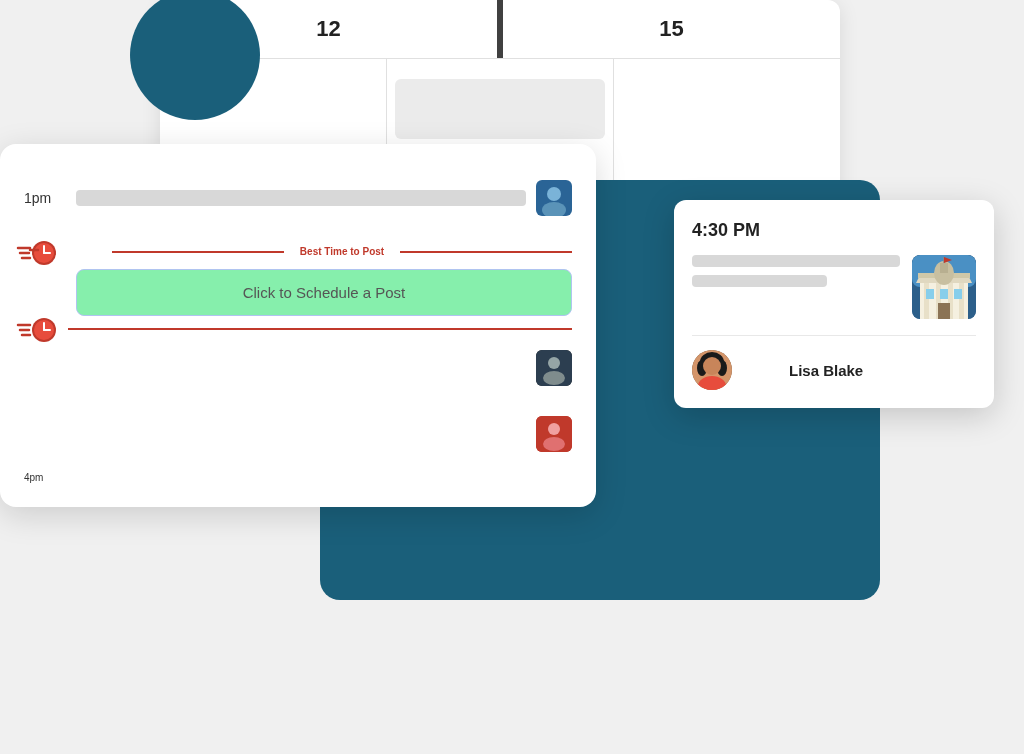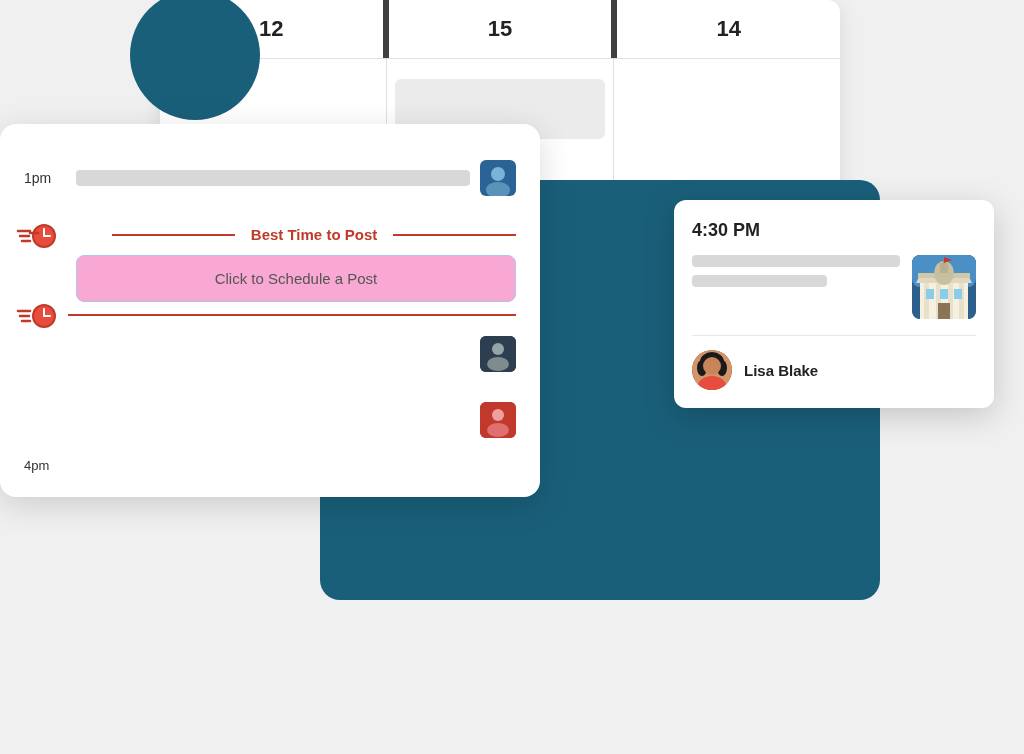--- a/index.html
+++ b/index.html
@@ -84,23 +84,23 @@
       width: 130px;
       height: 130px;
       background: #1a5f7a;
       border-radius: 50%;
       z-index: 2;
     }
 
     
     .scheduler-panel {
       position: absolute;
-      top: 124px;
+      top: 144px;
       left: 0;
-      width: 540px;
+      width: 596px;
       background: white;
       border-radius: 16px;
       box-shadow: 0 8px 32px rgba(0,0,0,0.15);
       padding: 0;
       z-index: 10;
       overflow: hidden;
     }
 
     .scheduler-inner {
       padding: 20px 24px 24px 24px;
@@ -134,39 +134,39 @@
       flex: 1;
       height: 2px;
       background: #c0392b;
       margin-left: 44px;
       margin-right: 8px;
     }
 
     .best-time-text {
       color: #c0392b;
       font-weight: 700;
-      font-size: 15px;
+      font-size: 10px;
       white-space: nowrap;
       margin: 0 8px;
     }
 
     .best-time-line-right {
       flex: 1;
       height: 2px;
       background: #c0392b;
       margin-left: 8px;
     }
 
     
     .schedule-btn {
       display: block;
       width: 100%;
       margin-left: 0;
       padding: 14px 20px;
-      background: #f9a8d4;
+      background: #86efac;
       border: 1.5px solid #b0c4f0;
       border-radius: 8px;
       color: #555;
       font-size: 15px;
       text-align: center;
       cursor: pointer;
       font-weight: 400;
       margin-bottom: 12px;
     }
 
@@ -254,20 +254,21 @@
 
     .post-card-divider {
       height: 1px;
       background: #e8e8e8;
       margin-bottom: 14px;
     }
 
     .post-card-author {
       display: flex;
       align-items: center;
+      gap: 45px;
     }
 
     .author-avatar {
       width: 40px;
       height: 40px;
       border-radius: 50%;
       background: #8b5e3c;
       margin-right: 12px;
       flex-shrink: 0;
       overflow: hidden;
@@ -280,21 +281,20 @@
     }
 
   </style>
 </head>
 <body>
 
 <div class="calendar-bg">
   <div class="calendar-header">
     <div class="calendar-day-col">12</div>
     <div class="calendar-day-col">15</div>
-    <div class="calendar-day-col">14</div>
   </div>
   <div class="calendar-body">
     <div class="calendar-body-col"></div>
     <div class="calendar-body-col">
       <div class="calendar-event-placeholder"></div>
     </div>
     <div class="calendar-body-col"></div>
   </div>
 </div>
 
@@ -394,21 +394,21 @@
             <svg width="36" height="36" viewBox="0 0 36 36">
               <rect width="36" height="36" fill="#c0392b" rx="4"></rect>
               <circle cx="18" cy="13" r="6" fill="#f0a0a0"></circle>
               <ellipse cx="18" cy="28" rx="11" ry="7" fill="#e07070"></ellipse>
             </svg>
           </div>
         </div>
       </div>
     </div>
 
-    <div style="padding: 6px 0 0 0; color:#333; font-size:13px; font-weight:500;">4pm</div>
+    <div style="padding: 6px 0 0 0; color:#333; font-size:10px; font-weight:500;">4pm</div>
 
   </div>
 </div>
 
 <div class="post-card">
   <div class="post-card-time">4:30 PM</div>
 
   <div class="post-card-content">
     <div class="post-card-lines">
       <div class="post-card-line long"></div>

